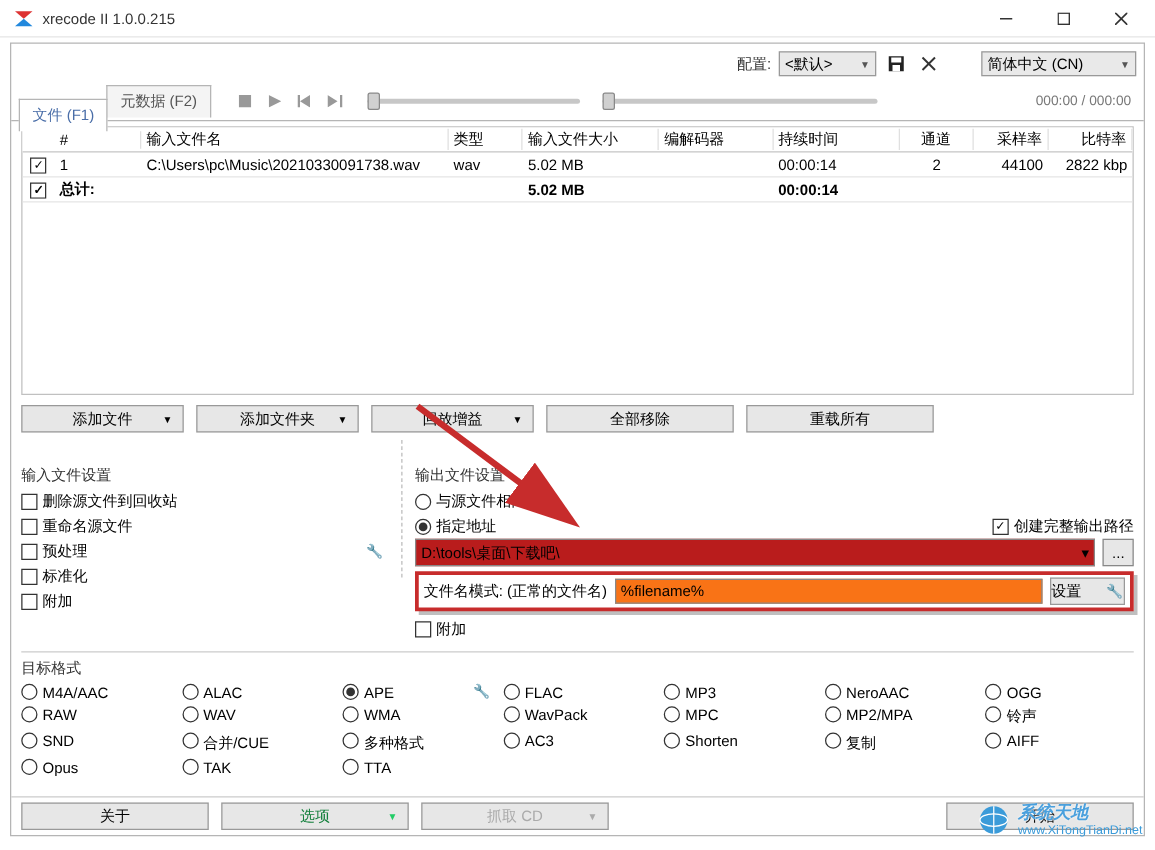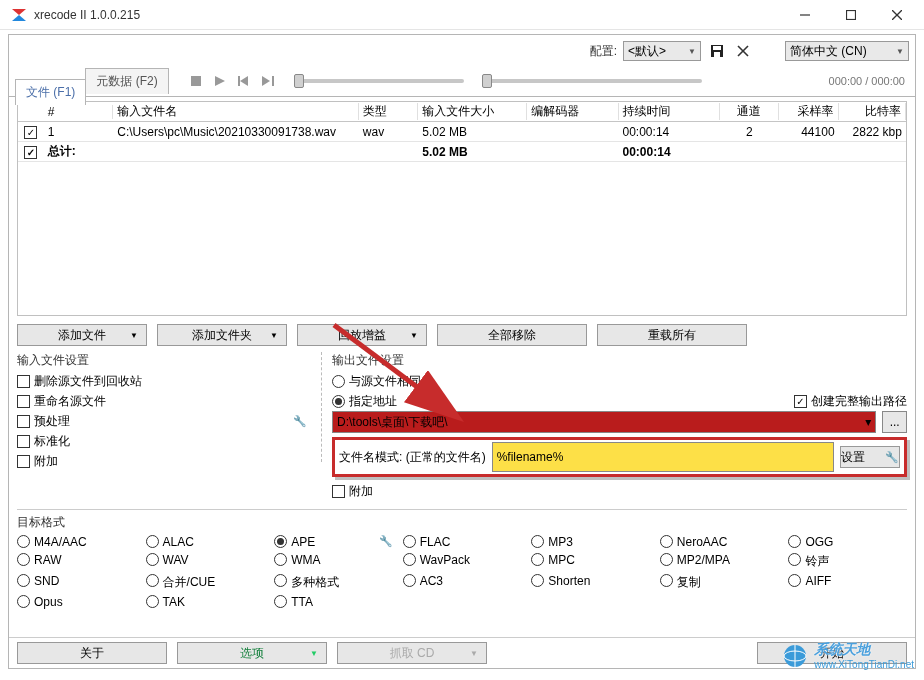--- a/index.html
+++ b/index.html
@@ -43,29 +43,29 @@
   .c-samp { width: 60px; text-align: right; }
   .c-bit { width: 68px; text-align: right; }
   .grid-body { flex: 1; overflow: hidden; }
   .bold { font-weight: 600; }
   .toolbar-row { display: flex; gap: 10px; padding: 4px 8px; }
   .btn { border: 1px solid #999; background: #e7e7e7; height: 22px; display: flex; align-items: center; justify-content: center; min-width: 130px; position: relative; }
   .btn .caret { position: absolute; right: 8px; font-size: 8px; }
   .btn.small { min-width: 60px; }
   .btn.wide { min-width: 150px; }
   .settings-row { display: flex; gap: 10px; padding: 2px 8px 6px 8px; }
-  .panel { flex: 1; }
+  .panel { flex: 1; margin-top: 20px; }
   .panel-title { color: #333; margin-bottom: 2px; }
   .chk-row { display: flex; align-items: center; height: 20px; gap: 4px; }
   .chk { width: 13px; height: 13px; border: 1px solid #333; display: inline-flex; align-items:center; justify-content:center; font-size:10px; }
   .rad { width: 13px; height: 13px; border: 1px solid #333; border-radius: 50%; display:inline-flex; align-items:center; justify-content:center; }
   .rad.sel::after { content:""; width:7px; height:7px; background:#333; border-radius:50%; }
   .input-path { border: 1px solid #888; height: 22px; padding: 0 4px; width: 100%; background: #b91c1c; display:flex; align-items:center; justify-content:space-between; }
   .highlight-box { border: 3px solid #c72c2c; box-shadow: 3px 3px 0 rgba(0,0,0,0.25); padding: 2px 4px; display:flex; align-items:center; gap:6px; margin-bottom: 4px; }
-  .pattern-input { border: 1px solid #888; height: 20px; padding: 14px 4px; flex: 1; background: #fde047; display: flex; align-items: center; }
+  .pattern-input { border: 1px solid #888; height: 20px; padding: 4px 4px; flex: 1; background: #f97316; display: flex; align-items: center; }
   .arrow-annot { position:absolute; pointer-events:none; }
   .format-section { border-top: 1px solid #ccc; margin: 2px 8px 4px 8px; padding-top: 4px; }
   .format-title { margin-bottom: 4px; color:#333; }
   .format-grid { display:grid; grid-template-columns: repeat(6, 1fr); gap: 4px 10px; }
   .fmt { display:flex; align-items:flex-start; gap:4px; }
   .gear { font-size:11px; color:#444; margin-left:auto; }
   .bottom-bar { display:flex; gap:10px; padding: 4px 8px; border-top: 1px solid #ccc; margin-top:auto; }
   .watermark { position:absolute; right:10px; bottom:10px; display:flex; align-items:center; gap:6px; }
   .watermark .wm-text { color:#4aa0dd; font-style: italic; font-weight:600; font-size:14px; text-shadow: 0 0 2px #fff; }
   .sq-btn { border:1px solid #888; background:#e7e7e7; width:26px; height:22px; display:flex; align-items:center; justify-content:center; }

